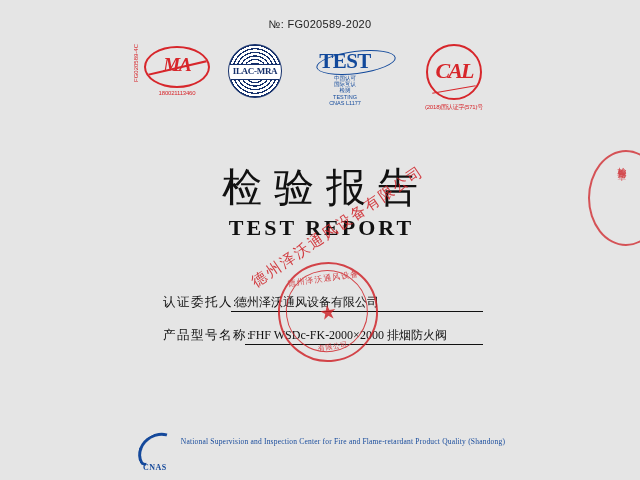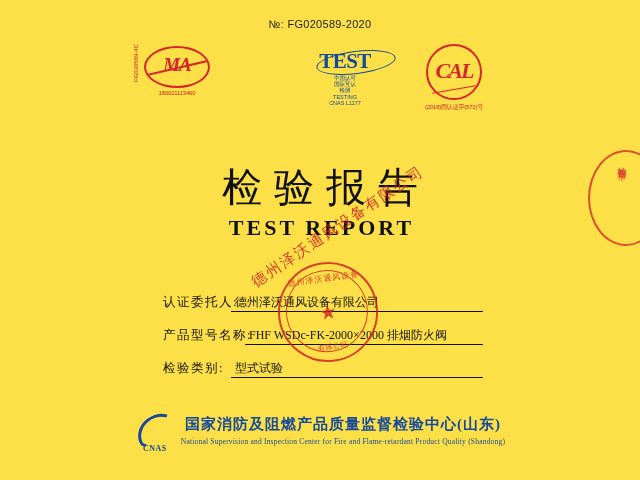--- a/index.html
+++ b/index.html
@@ -12,21 +12,21 @@
     height: 480px;
     overflow: hidden;
     font-family: "Liberation Sans", sans-serif;
     color: #1a1a1a;
     position: relative;
   }
   .page {
     position: relative;
     width: 640px;
     height: 480px;
-    background: #fde047;
+    background: #e5e5e5;
   }
 
   
   .doc-no {
     position: absolute;
     top: 18px;
     left: 0;
     width: 640px;
     text-align: center;
     font-size: 11px;
@@ -423,20 +423,25 @@
   <div class="logo-strip">
 
     <div class="logo-block logo-ma">
       <div class="ma-side-left">FG020589-4C</div>
       <div class="ma-oval">
         <div class="ma-text">MA</div>
       </div>
       <div class="ma-bottom">180021113460</div>
     </div>
 
+    <div class="logo-block logo-ilac">
+      <div class="ilac-circle">
+        <div class="ilac-band">ILAC-MRA</div>
+      </div>
+    </div>
 
     <div class="logo-block logo-cnas">
       <div class="cnas-mark">
         <span class="cnas-ellipse"></span>
         <span>TEST</span>
       </div>
       <div class="cnas-sub">中国认可<br>国际互认<br>检测<br>TESTING<br>CNAS L1177</div>
     </div>
 
     <div class="logo-block logo-cal">
@@ -461,40 +466,34 @@
       <span class="field-value">德州泽沃通风设备有限公司</span>
       <span class="field-line"></span>
     </div>
 
     <div class="field-row long">
       <span class="field-label">产品型号名称:</span>
       <span class="field-value" style="left:86px;">FHF WSDc-FK-2000×2000 排烟防火阀</span>
       <span class="field-line" style="left:82px;width:238px;"></span>
     </div>
 
-    <div class="field-row">
-      <span class="field-label">检验类别:</span>
-      <span class="field-value">型式试验</span>
-      <span class="field-line"></span>
-    </div>
 
   </div>
 
   <div class="seal">
     <div class="seal-inner"></div>
     <div class="seal-top-text">德州泽沃通风设备</div>
     <div class="seal-star">★</div>
     <div class="seal-bottom-text">有限公司</div>
   </div>
   <div class="stamp-diagonal">德州泽沃通风设备有限公司</div>
 
   <div class="footer">
     <div class="footer-inner">
       <div class="sdqi-logo">
         <div class="sdqi-swoosh"></div>
         <div class="sdqi-text">CNAS</div>
       </div>
-      <div class="footer-cn">国家消防及阻燃产品质量监督检验中心(山东)</div>
       <div class="footer-en">National Supervision and Inspection Center for Fire and Flame-retardant Product Quality (Shandong)</div>
     </div>
   </div>
 
 </div>
 
 </body></html>

